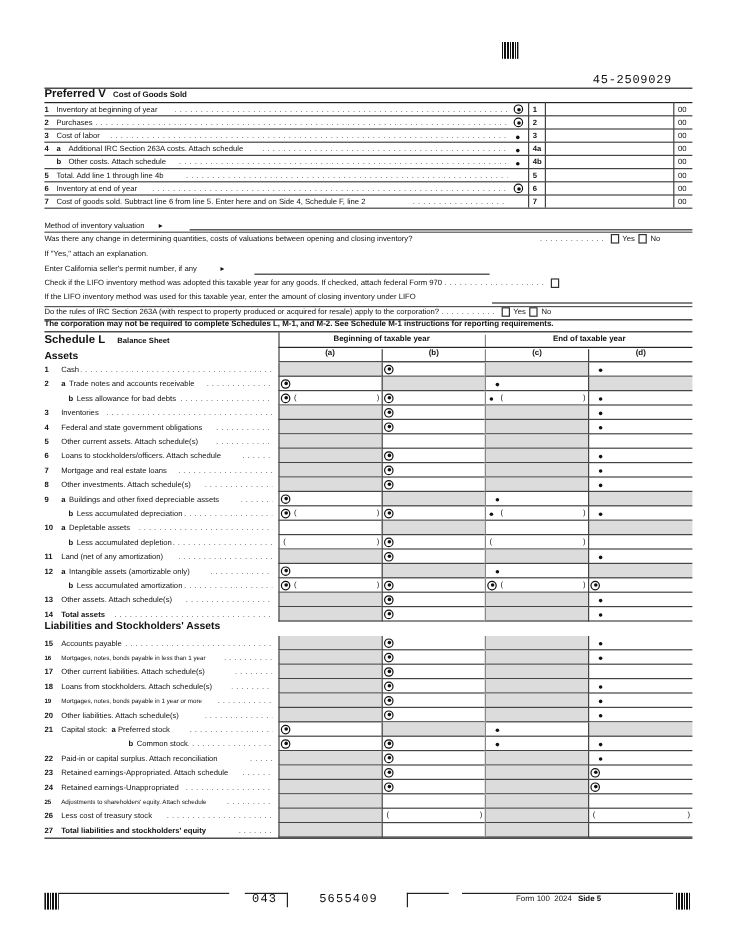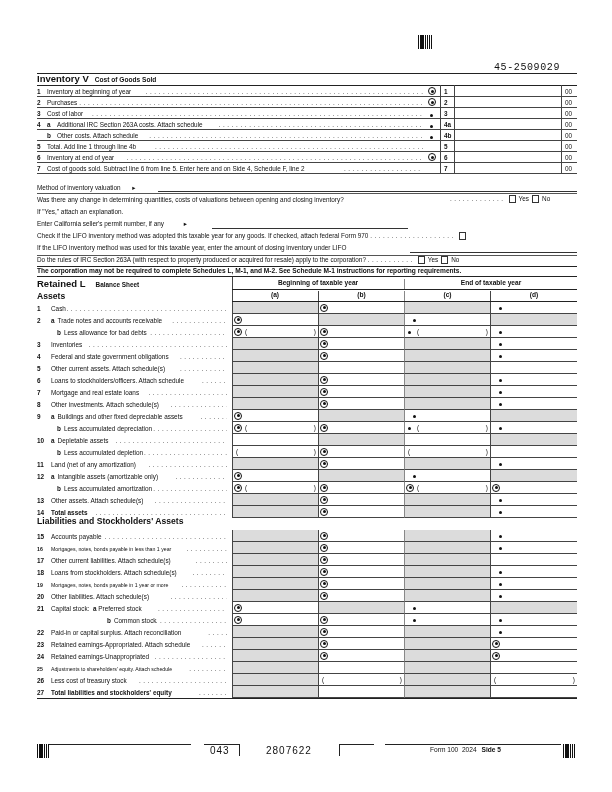--- a/index.html
+++ b/index.html
@@ -42,33 +42,33 @@
   .cell.shade { background: #dcdcdc; }
   .cell.a { left: 195px; width: 86px; border-left: 1px solid #444; }
   .cell.b { left: 281px; width: 86px; border-left: 1px solid #444; }
   .cell.c { left: 367px; width: 86px; border-left: 1.6px solid #888; }
   .cell.d { left: 453px; width: 87px; border-left: 1px solid #444; }
   .cell .circ { position: absolute; left: 1px; top: 1.5px; }
   .cell .dot { position: absolute; left: 8px; top: 4.5px; }
   .cell .po { position: absolute; left: 12px; top: 2px; }
   .cell .pc { position: absolute; right: 2px; top: 2px; }
   .sect { position: absolute; left: 37px; font-weight: bold; font-size: 8.6px; }
-  .footer-num { position: absolute; font-family: Liberation Sans, sans-serif; font-size: 10px; letter-spacing: 1px; }
+  .footer-num { position: absolute; font-family: Liberation Mono, monospace; font-size: 10px; letter-spacing: 1px; }
   .formref { position: absolute; left: 430px; top: 746px; font-size: 6.6px; }
   .formref b { margin-left: 5px; }
 </style>
 </head>
 <body>
 
 <div class="barcode" style="left:418px;top:35px;width:14px;height:14px;"></div>
 <div class="ein">45-2509029</div>
 <div class="hr thick" style="left:37px;top:73px;width:540px;"></div>
 
 <div class="sched-title">
-  <span>Inventory V</span><span class="sched-sub">Cost of Goods Sold</span>
+  <span>Preferred V</span><span class="sched-sub">Cost of Goods Sold</span>
 </div>
 <div class="hr" style="left:37px;top:85px;width:540px;"></div>
 
 <div id="vrows">
     <div class="vrow" style="top: 86px;">
       <span class="num">1</span>
       <span class="lbl" style="left:10px">Inventory at beginning of year</span>
       <span class="dots" style="left:108.5px;width:277.5px;">........................................................................................................................</span>
       <span class="marker"><span class="circ"></span></span>
       <span class="lineno">1</span>
@@ -178,21 +178,21 @@
   <span>Do the rules of IRC Section 263A (with respect to property produced or acquired for resale) apply to the corporation?</span>
   <span style="letter-spacing:2.5px;color:#333;">...........</span><span class="cb"></span><span>Yes</span><span class="cb"></span><span>No</span>
 </div>
 <div class="hr" style="left:37px;top:255px;width:540px;border-top-color:#555;"></div>
 <div class="hr" style="left:37px;top:266px;width:540px;"></div>
 
 <div class="note">The corporation may not be required to complete Schedules L, M-1, and M-2. See Schedule M-1 instructions for reporting requirements.</div>
 <div class="hr thick" style="left:37px;top:276px;width:540px;"></div>
 
 <div class="lhead">
-  <span>Retained L</span><span class="sub">Balance Sheet</span>
+  <span>Schedule L</span><span class="sub">Balance Sheet</span>
 </div>
 <div class="abs" style="left:232px;top:277px;width:345px;height:24px;border-left:1px solid #444;"></div>
 <div class="colhdr" style="left:232px;top:279px;width:172px;">Beginning of taxable  year</div>
 <div class="colhdr" style="left:404px;top:279px;width:173px;border-left:1.6px solid #888;height:10px;">End of taxable year</div>
 <div class="hr" style="left:232px;top:289px;width:345px;"></div>
 <div class="colhdr" style="left:232px;top:291px;width:86px;">(a)</div>
 <div class="colhdr" style="left:318px;top:291px;width:86px;border-left:1px solid #444;height:10px;">(b)</div>
 <div class="colhdr" style="left:404px;top:291px;width:86px;border-left:1.6px solid #888;height:10px;">(c)</div>
 <div class="colhdr" style="left:490px;top:291px;width:87px;border-left:1px solid #444;height:10px;">(d)</div>
 <div class="sect" style="top:291px;text-align:right;">Assets</div>
@@ -601,19 +601,19 @@
     </div>
   </div>
 
 <div class="sect" style="top:516px;">Liabilities and Stockholders' Assets</div>
 <div class="hr" style="left:37px;top:698px;width:540px;"></div>
 
 <div class="barcode" style="left:37px;top:744px;width:12px;height:14px;"></div>
 <div class="hr" style="left:49px;top:744px;width:142px;"></div>
 <div class="abs" style="left:204px;top:744px;width:36px;height:12px;border-top:1px solid #222;border-right:1px solid #222;"></div>
 <div class="footer-num" style="left:210px;top:745px;">043</div>
-<div class="footer-num" style="left:266px;top:745px;">2807622</div>
+<div class="footer-num" style="left:266px;top:745px;">5655409</div>
 <div class="abs" style="left:339px;top:744px;width:35px;height:12px;border-top:1px solid #222;border-left:1px solid #222;"></div>
 <div class="hr" style="left:385px;top:744px;width:176px;"></div>
 <div class="formref">
   <span>Form 100</span>&nbsp;&nbsp;<span>2024</span><b>Side 5</b>
 </div>
 <div class="barcode" style="left:563px;top:744px;width:12px;height:14px;"></div>
 
 </body></html>

